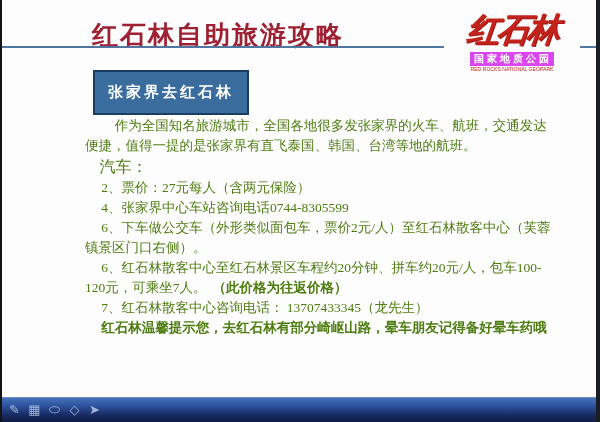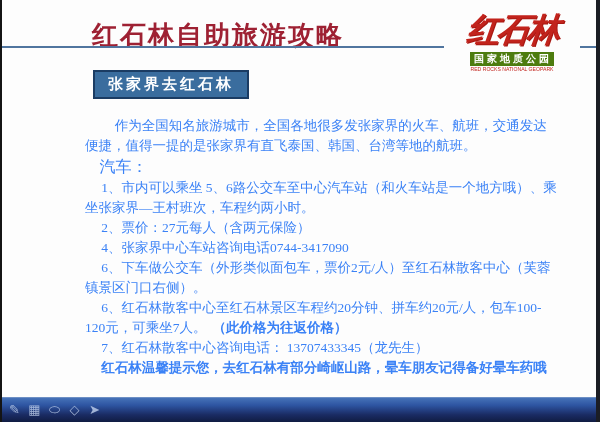--- a/index.html
+++ b/index.html
@@ -17,40 +17,40 @@
   }
   .divider{position:absolute;left:0;top:46px;width:600px;height:2px;background:#50759f;}
 
   .logo{position:absolute;right:20px;top:10px;width:128px;text-align:center;background:#fdfdfd;z-index:3;padding:2px 4px;}
   .logo-main{
     display:block;font-size:33px;line-height:36px;font-weight:bold;font-style:italic;
     color:#c2231c;letter-spacing:-3px;transform:skewX(-6deg);white-space:nowrap;
     text-shadow:1px 1px 0 #a81812;
   }
   .logo-sub{
-    display:inline-block;background:#4d7c0f;color:#ffffff;
+    display:inline-block;background:#d946ef;color:#ffffff;
     font-size:10px;line-height:12px;font-weight:bold;letter-spacing:3px;
     padding:1px 2px 1px 4px;margin-top:2px;white-space:nowrap;
   }
   .logo-en{
     display:block;font-size:6px;line-height:7px;color:#c2231c;
     transform:scale(0.85);transform-origin:center top;white-space:nowrap;
     font-family:"Liberation Sans",sans-serif;margin-top:1px;
   }
 
   .section-box{
     position:absolute;left:93px;top:70px;
     background:#3a6d9e;border:2px solid #1b3c63;color:#ffffff;
     font-size:15px;line-height:19px;font-weight:bold;letter-spacing:3px;
-    padding:3px 13px;white-space:nowrap;
+    padding:11px 13px;white-space:nowrap;
   }
 
   .content{
     position:absolute;left:85px;top:116px;width:474px;
-    font-size:13.5px;line-height:20px;color:#3b82f6;
+    font-size:13.5px;line-height:20px;color:#4d7c0f;
   }
   .content p{margin:0;padding:0;}
   .p-intro{text-indent:2.2em;}
   .p-heading{font-size:16px;font-weight:normal;text-indent:0.9em;line-height:22px;}
   .p-item{text-indent:1.2em;}
   .p-tip{font-weight:bold;text-indent:1.2em;}
   .bold-seg{font-weight:bold;margin-left:6px;}
 
   .statusbar{
     position:absolute;left:0;bottom:0;width:600px;height:24px;z-index:8;
@@ -80,23 +80,22 @@
     <span class="logo-main">红石林</span>
     <span class="logo-sub">国家地质公园</span>
     <span class="logo-en">RED ROCKS NATIONAL GEOPARK</span>
   </div>
 
   <div class="section-box">张家界去红石林</div>
 
   <div class="content">
     <p class="p-intro">作为全国知名旅游城市，全国各地很多发张家界的火车、航班，交通发达便捷，值得一提的是张家界有直飞泰国、韩国、台湾等地的航班。</p>
     <p class="p-heading">汽车：</p>
-    <p class="p-item"><span>1、市内可以乘坐 5、6路公交车至中心汽车站（和火车站是一个地方哦）、乘坐张家界—王村班次，车程约两小时。</span><span class="bold-seg"></span></p>
     <p class="p-item"><span>2、票价：27元每人（含两元保险）</span><span class="bold-seg"></span></p>
-    <p class="p-item"><span>4、张家界中心车站咨询电话0744-3417090</span><span class="bold-seg"></span></p>
+    <p class="p-item"><span>4、张家界中心车站咨询电话0744-8305599</span><span class="bold-seg"></span></p>
     <p class="p-item"><span>6、下车做公交车（外形类似面包车，票价2元/人）至红石林散客中心（芙蓉镇景区门口右侧）。</span><span class="bold-seg"></span></p>
     <p class="p-item"><span>6、红石林散客中心至红石林景区车程约20分钟、拼车约20元/人，包车100-120元，可乘坐7人。</span><span class="bold-seg">（此价格为往返价格）</span></p>
     <p class="p-item"><span>7、红石林散客中心咨询电话： 13707433345（龙先生）</span><span class="bold-seg"></span></p>
     <p class="p-tip">红石林温馨提示您，去红石林有部分崎岖山路，晕车朋友记得备好晕车药哦</p>
   </div>
 
 </div>
 
 <div class="statusbar">
   <div class="statusbar-icons">

